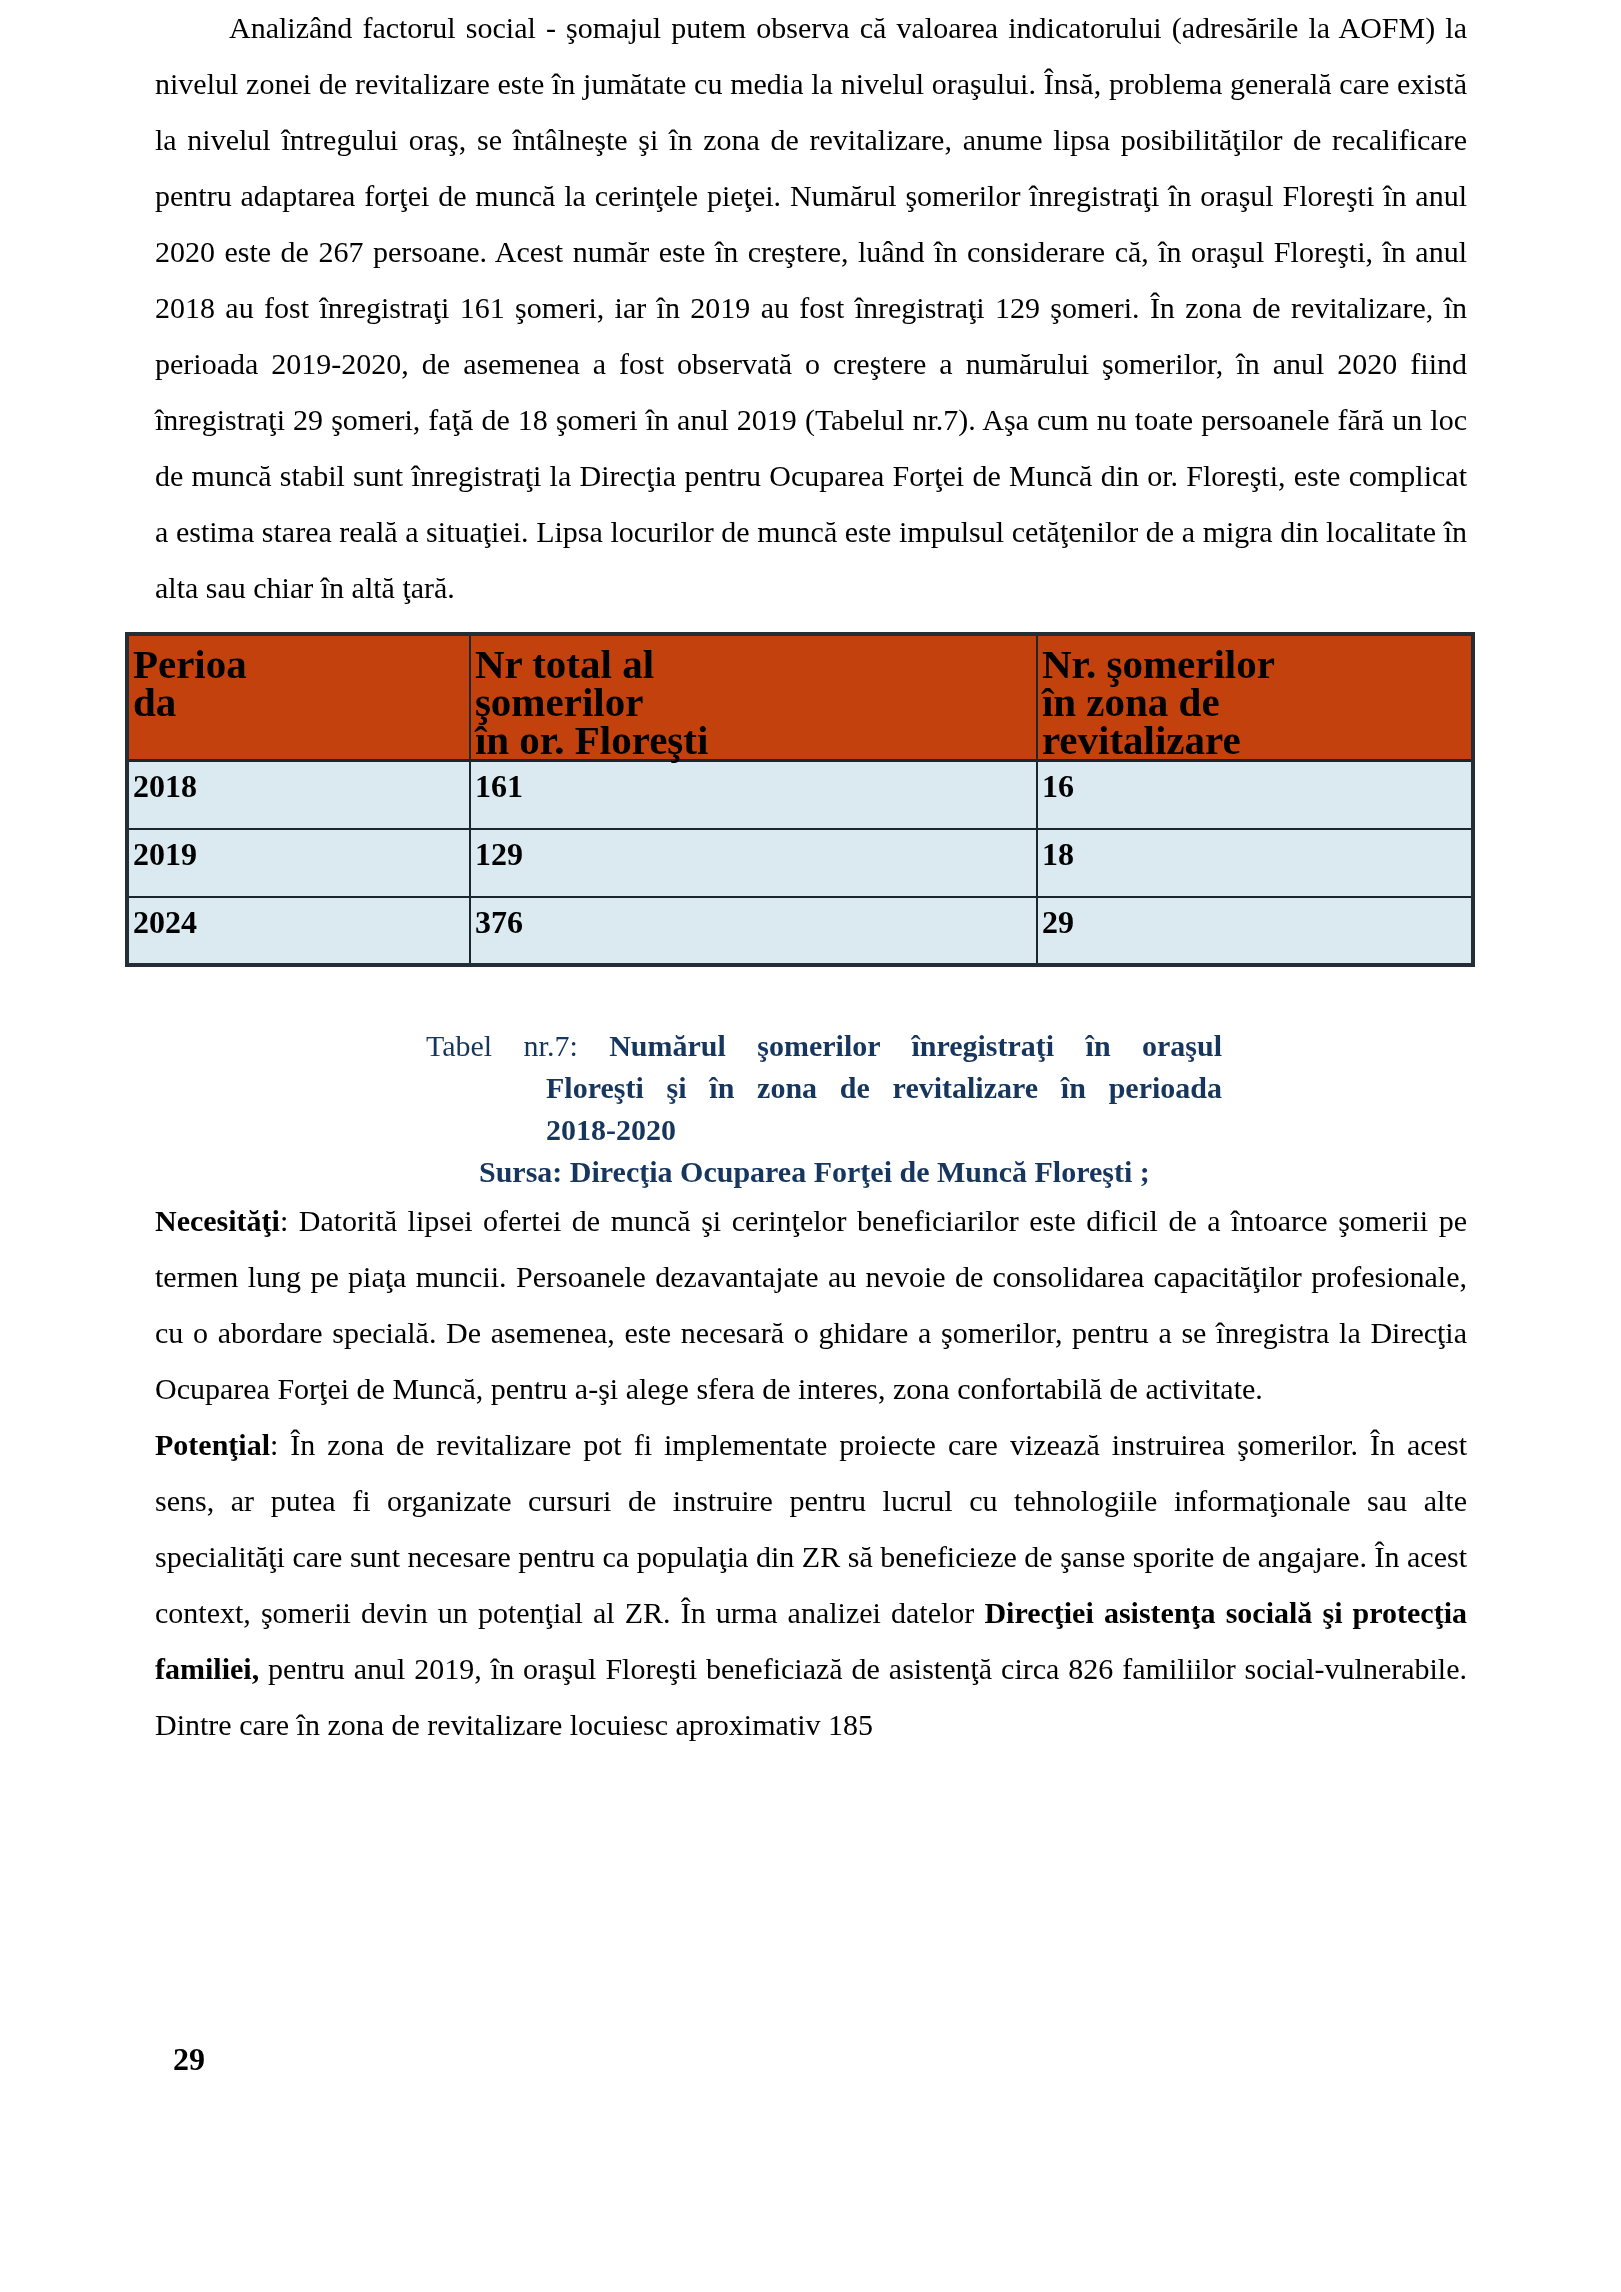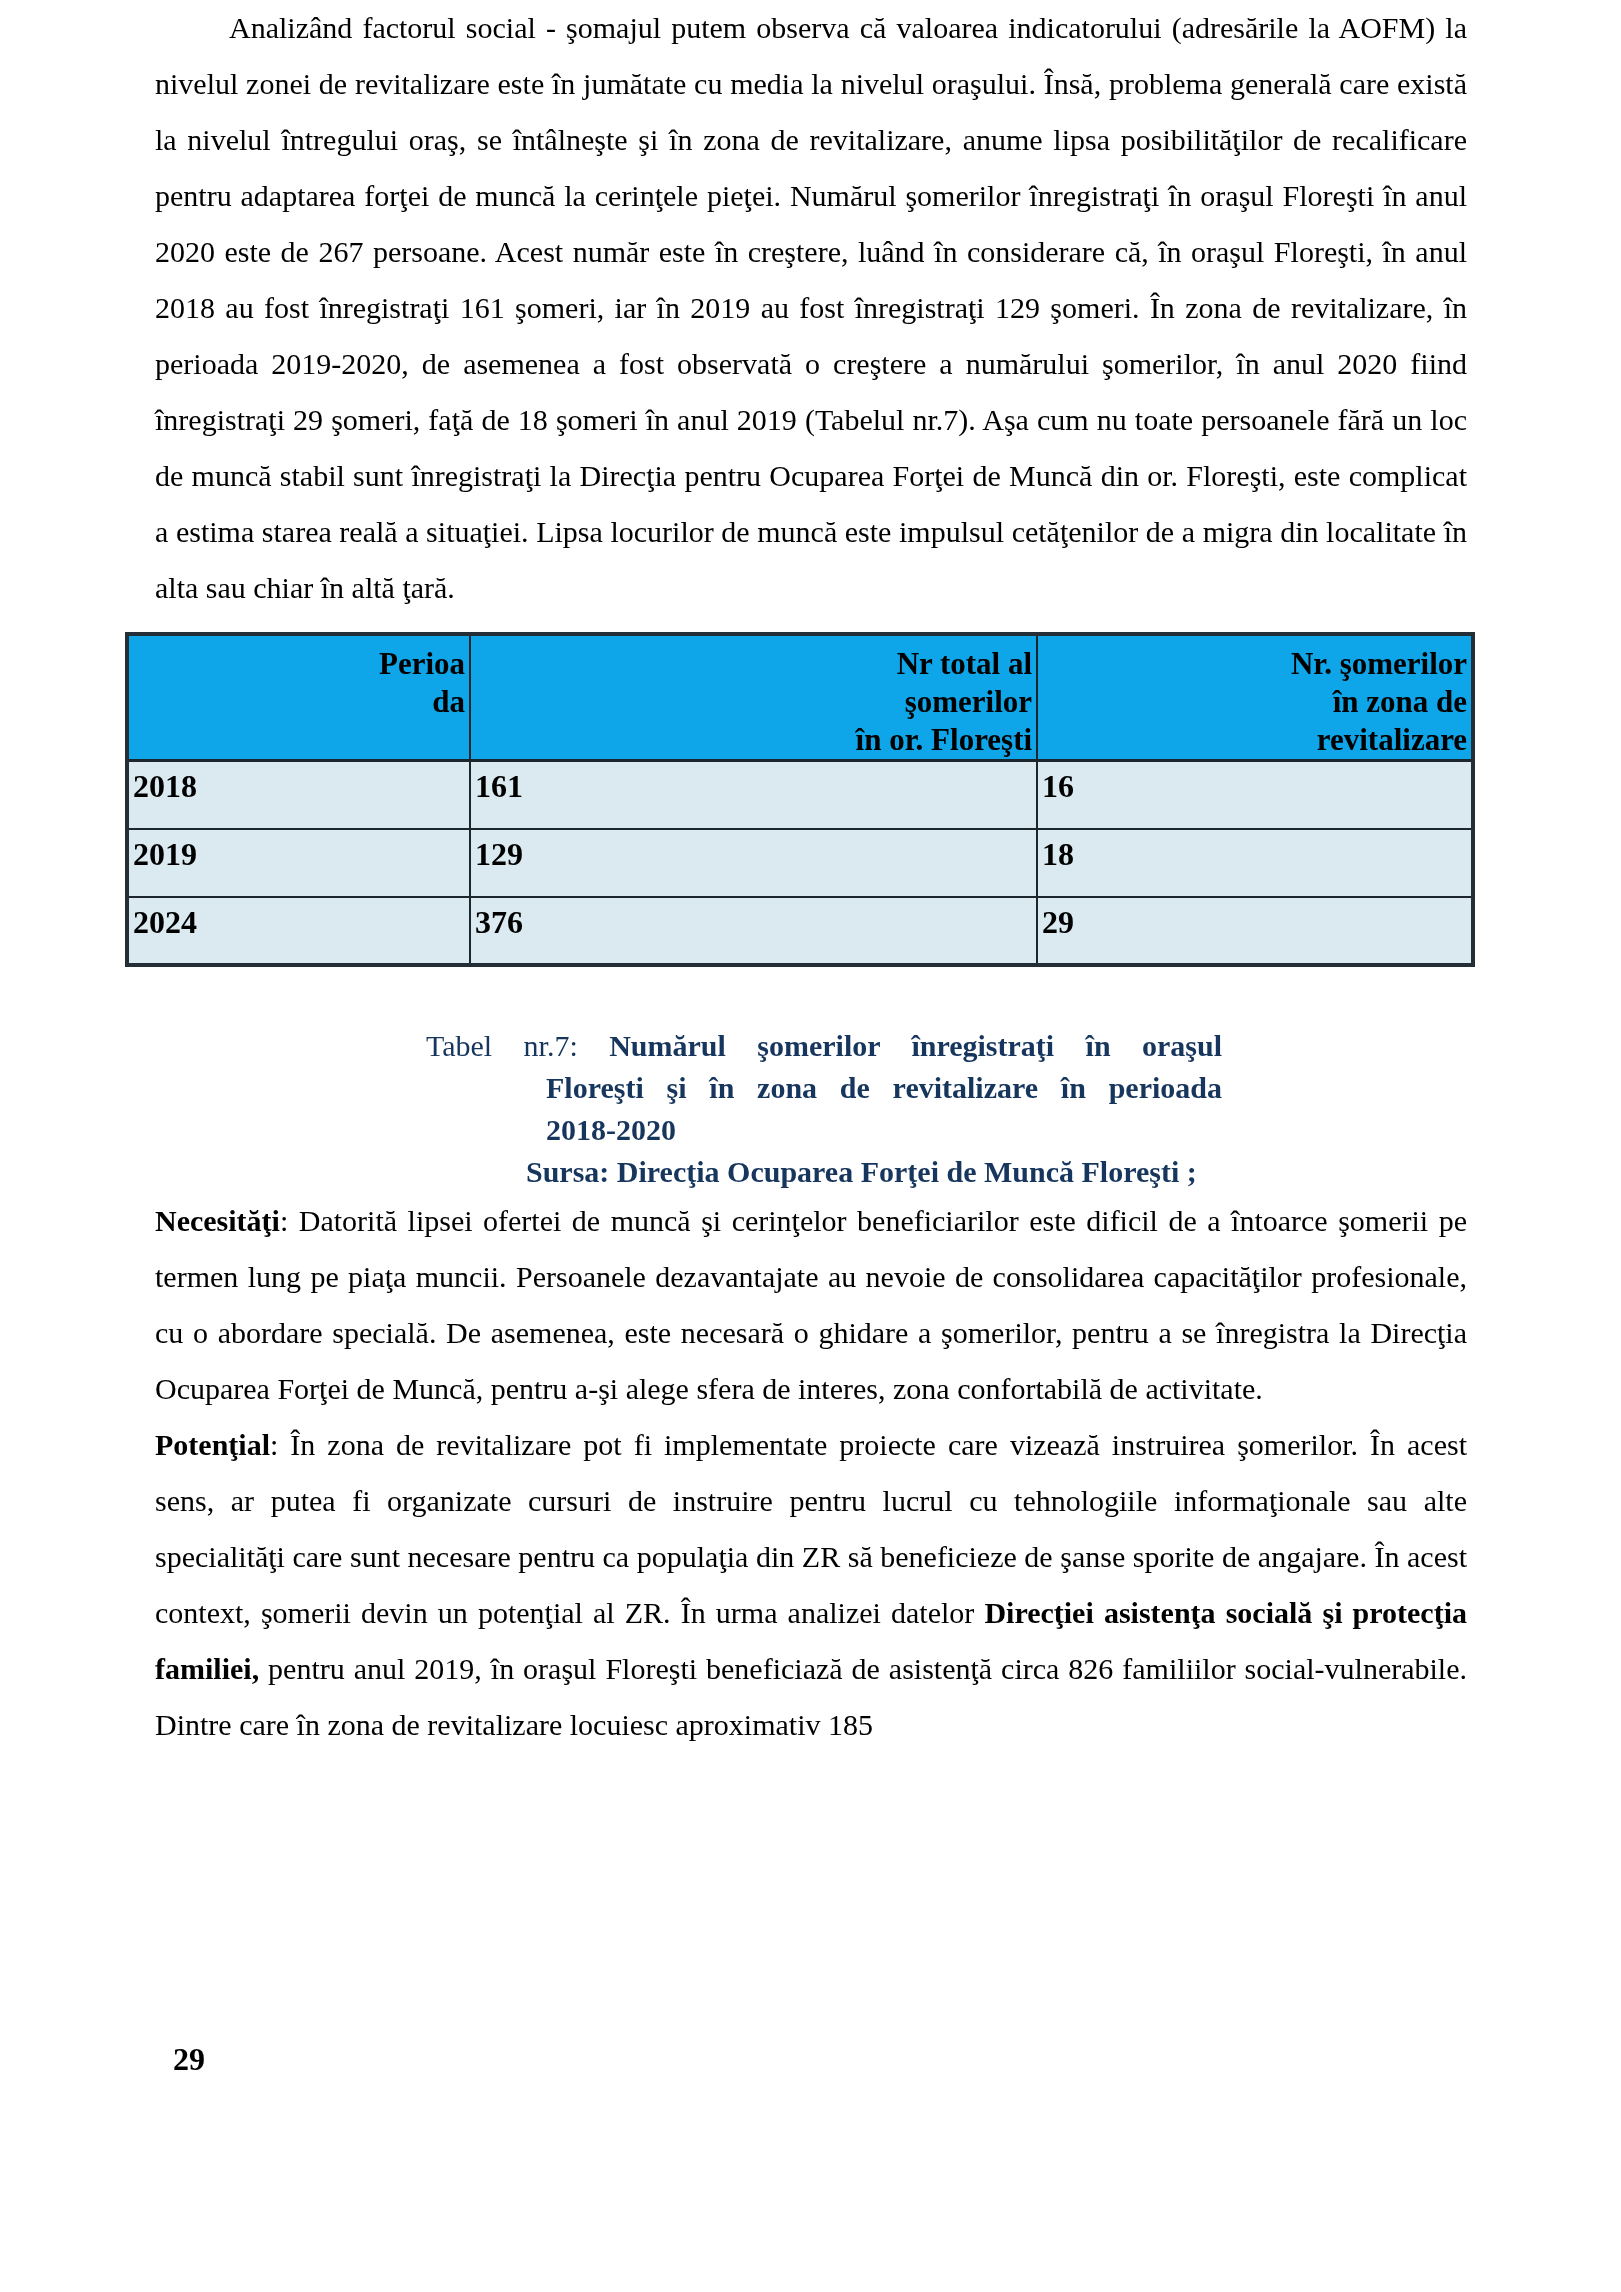--- a/index.html
+++ b/index.html
@@ -32,25 +32,25 @@
     table-layout:fixed;
     width:1346px;
     margin-left:-30px;
     margin-top:15.7px;
     border:4.9px solid #242E36;
   }
   table.stats-table col.c1 { width:343px; }
   table.stats-table col.c2 { width:567px; }
   table.stats-table col.c3 { width:436px; }
   table.stats-table th {
-    background:#0ea5e9;
+    background:#c2410c;
     font-weight:bold;
-    font-size:31px;
+    font-size:41px;
     line-height:38px;
-    text-align:right;
+    text-align:left;
     vertical-align:top;
     white-space:pre-line;
     padding:9.8px 3.9px 0 3.9px;
     height:125px;
     box-sizing:border-box;
     border:2px solid #1C262D;
   }
   table.stats-table thead tr { border-bottom:3.9px solid #1C262D; }
   table.stats-table td {
     background:#DBEAF1;
@@ -70,21 +70,21 @@
     width:796px;
     margin-top:58px;
     font-size:30px;
     line-height:42px;
     color:#17365D;
   }
   .caption .bi { font-weight:bold; }
   .cap-label { font-weight:normal; font-style:normal; }
   .cap-line.just { text-align:justify; text-align-last:justify; }
   .cap-line.indent { padding-left:120px; box-sizing:border-box; }
-  .cap-source { margin-left:100px; margin-top:0; }
+  .cap-source { margin-left:53px; margin-top:0; }
 
   .page-number {
     position:absolute;
     left:173px; top:2041px;
     font-size:32px;
     font-weight:bold;
     color:#000;
   }
 </style>
 </head>

